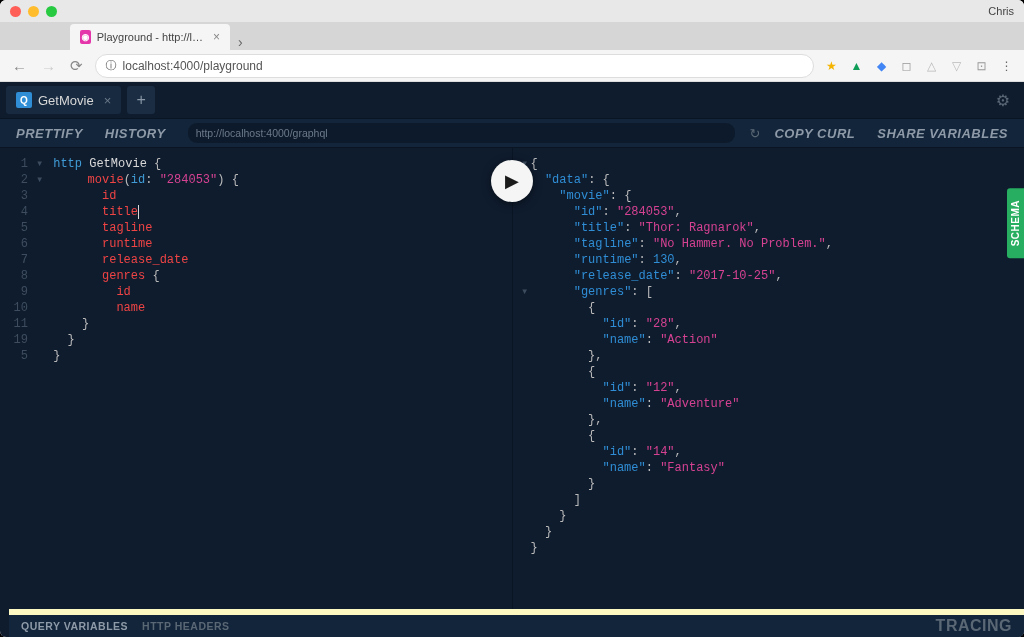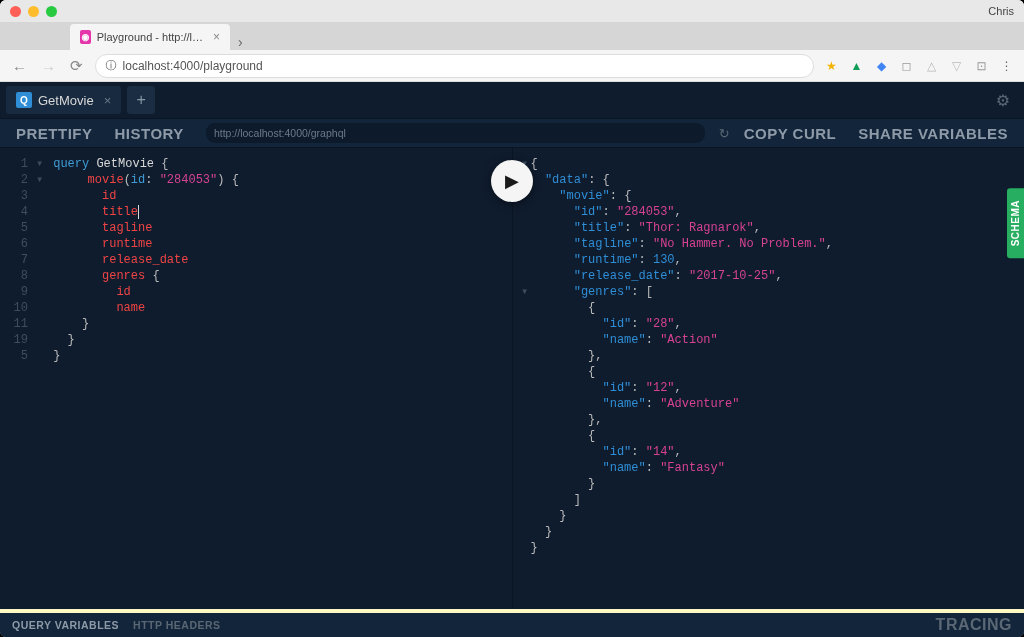--- a/index.html
+++ b/index.html
@@ -145,24 +145,25 @@
       background: #13253a;
       display: flex;
       align-items: center;
       gap: 6px;
       padding: 0 8px;
       border-top: 1px solid #0a1524;
       border-bottom: 1px solid #0a1524;
     }
     .tbtn {
       color: #8e9aa8;
-      font-size: 15px;
+      font-size: 13px;
       font-weight: 600;
       letter-spacing: 0.5px;
       padding: 4px 8px;
+      font-style: italic;
     }
     .endpoint {
       flex: 1;
       background: #0d1a2b;
       height: 20px;
       border-radius: 9px;
       display: flex;
       align-items: center;
       padding: 0 8px;
       font-size: 10.5px;
@@ -233,21 +234,22 @@
       transform: rotate(180deg);
       border-radius: 0 3px 3px 0;
       z-index: 2;
     }
     .footer {
       height: 28px;
       background: #13253a;
       display: flex;
       align-items: center;
       padding: 0 12px;
-      border-top: 4px solid #fef9c3;
+      border-top: 6px solid #fef9c3;
+      margin-left: 9px;
     }
     .ftab {
       color: #8e9aa8;
       font-size: 10.5px;
       font-weight: 600;
       letter-spacing: 0.5px;
       margin-right: 14px;
     }
     .ftab.dim { color: #5a6775; }
     .tracing { margin-left: auto; color: #5a6775; font-size: 16px; font-weight: 600; letter-spacing: 0.5px;}
@@ -316,21 +318,21 @@
         <span>http://localhost:4000/graphql</span>
       </div>
       <span class="reload">↻</span>
       <span class="tbtn">COPY CURL</span>
       <span class="tbtn">SHARE VARIABLES</span>
     </div>
 
     <div class="editors">
 
       <div class="pane left">
-<div class="line"><span class="gutter">1</span><span class="fold">▾</span> <span class="kw">query</span> <span class="fn">GetMovie</span> <span class="brace">{</span></div>
+<div class="line"><span class="gutter">1</span><span class="fold">▾</span> <span class="kw">http</span> <span class="fn">GetMovie</span> <span class="brace">{</span></div>
 <div class="line"><span class="gutter">2</span><span class="fold">▾</span>   <span class="field">movie</span><span class="brace">(</span><span class="arg">id</span><span class="brace">: </span><span class="str">"284053"</span><span class="brace">) {</span></div>
 <div class="line"><span class="gutter">3</span><span class="fold"> </span>     <span class="field">id</span></div>
 <div class="line"><span class="gutter">4</span><span class="fold"> </span>     <span class="field">title</span><span class="cursor"></span></div>
 <div class="line"><span class="gutter">5</span><span class="fold"> </span>     <span class="field">tagline</span></div>
 <div class="line"><span class="gutter">6</span><span class="fold"> </span>     <span class="field">runtime</span></div>
 <div class="line"><span class="gutter">7</span><span class="fold"> </span>     <span class="field">release_date</span></div>
 <div class="line"><span class="gutter">8</span><span class="fold"> </span>     <span class="field">genres</span> <span class="brace">{</span></div>
 <div class="line"><span class="gutter">9</span><span class="fold"> </span>       <span class="field">id</span></div>
 <div class="line"><span class="gutter">10</span><span class="fold"> </span>       <span class="field">name</span></div>
 <div class="line"><span class="gutter">11</span><span class="fold"> </span>     <span class="brace">}</span></div>

